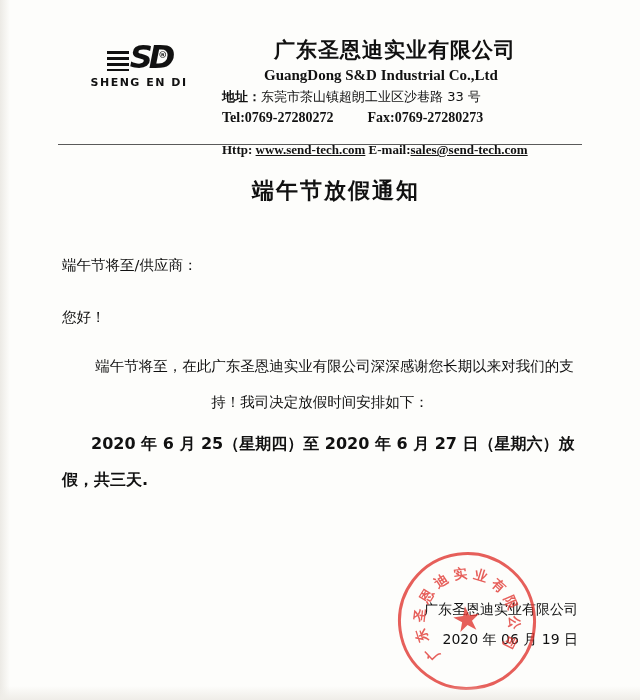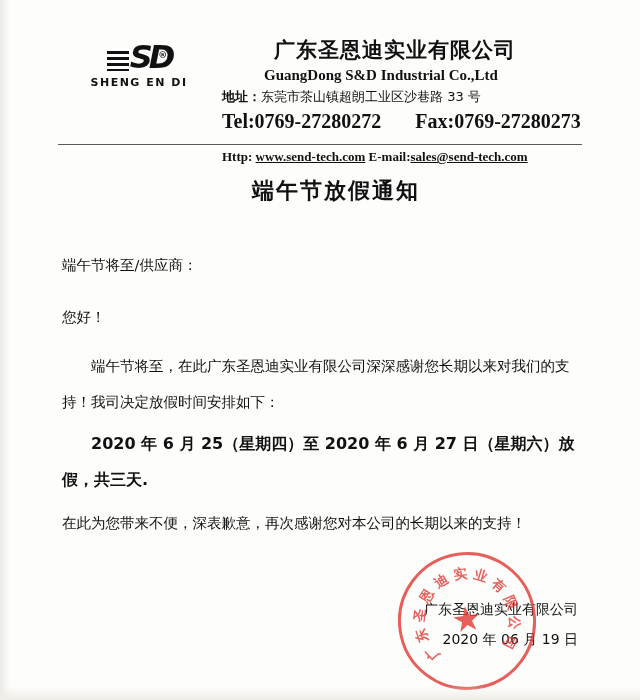--- a/index.html
+++ b/index.html
@@ -106,21 +106,21 @@
     font-size: 13px;
     margin-top: 4px;
     font-family: "DejaVu Sans", sans-serif;
   }
   .company-line .lbl {
     font-weight: bold;
   }
   .tel-row {
     margin-top: 4px;
     font-family: "Liberation Serif", serif;
-    font-size: 20px;
+    font-size: 14px;
     font-weight: bold;
   }
   .tel-row span.fax {
     margin-left: 34px;
   }
   .http-row {
     margin-top: 16px;
     font-family: "Liberation Serif", serif;
     font-size: 13px;
     font-weight: bold;
@@ -161,20 +161,21 @@
     font-size: 14.5px;
     line-height: 34px;
     color: #111;
   }
   .p-salute { margin: 0; }
   .p-hello { margin: 18px 0 0 0; }
   .p-intro {
     margin: 14px 0 0 0;
     text-indent: 29px;
     line-height: 36px;
+    text-align: center;
   }
   .p-item {
     margin: 10px 0 0 0;
   }
   .p-item .num { letter-spacing: 2px; }
   .p-dates {
     margin: 6px 0 0 0;
     text-indent: 29px;
     font-weight: bold;
     font-size: 16px;
@@ -301,21 +302,20 @@
 
   <div class="rule"></div>
 
   <div class="doc-title">端午节放假通知</div>
 
   <div class="body-wrap">
     <p class="p-salute">端午节将至/供应商：</p>
     <p class="p-hello">您好！</p>
     <p class="p-intro">端午节将至，在此广东圣恩迪实业有限公司深深感谢您长期以来对我们的支持！我司决定放假时间安排如下：</p>
     <p class="p-dates">2020 年 6 月 25（星期四）至 2020 年 6 月 27 日（星期六）放假，共三天.</p>
-    <p class="p-close">在此为您带来不便，深表歉意，再次感谢您对本公司的长期以来的支持！</p>
   </div>
 
   <div class="sign-block">
     <div>广东圣恩迪实业有限公司</div>
     <div class="sign-date">2020 年 06 月 19 日</div>
   </div>
 
   <div class="seal">
     <div class="seal-inner">
       <div class="seal-text" id="seal-arc">

